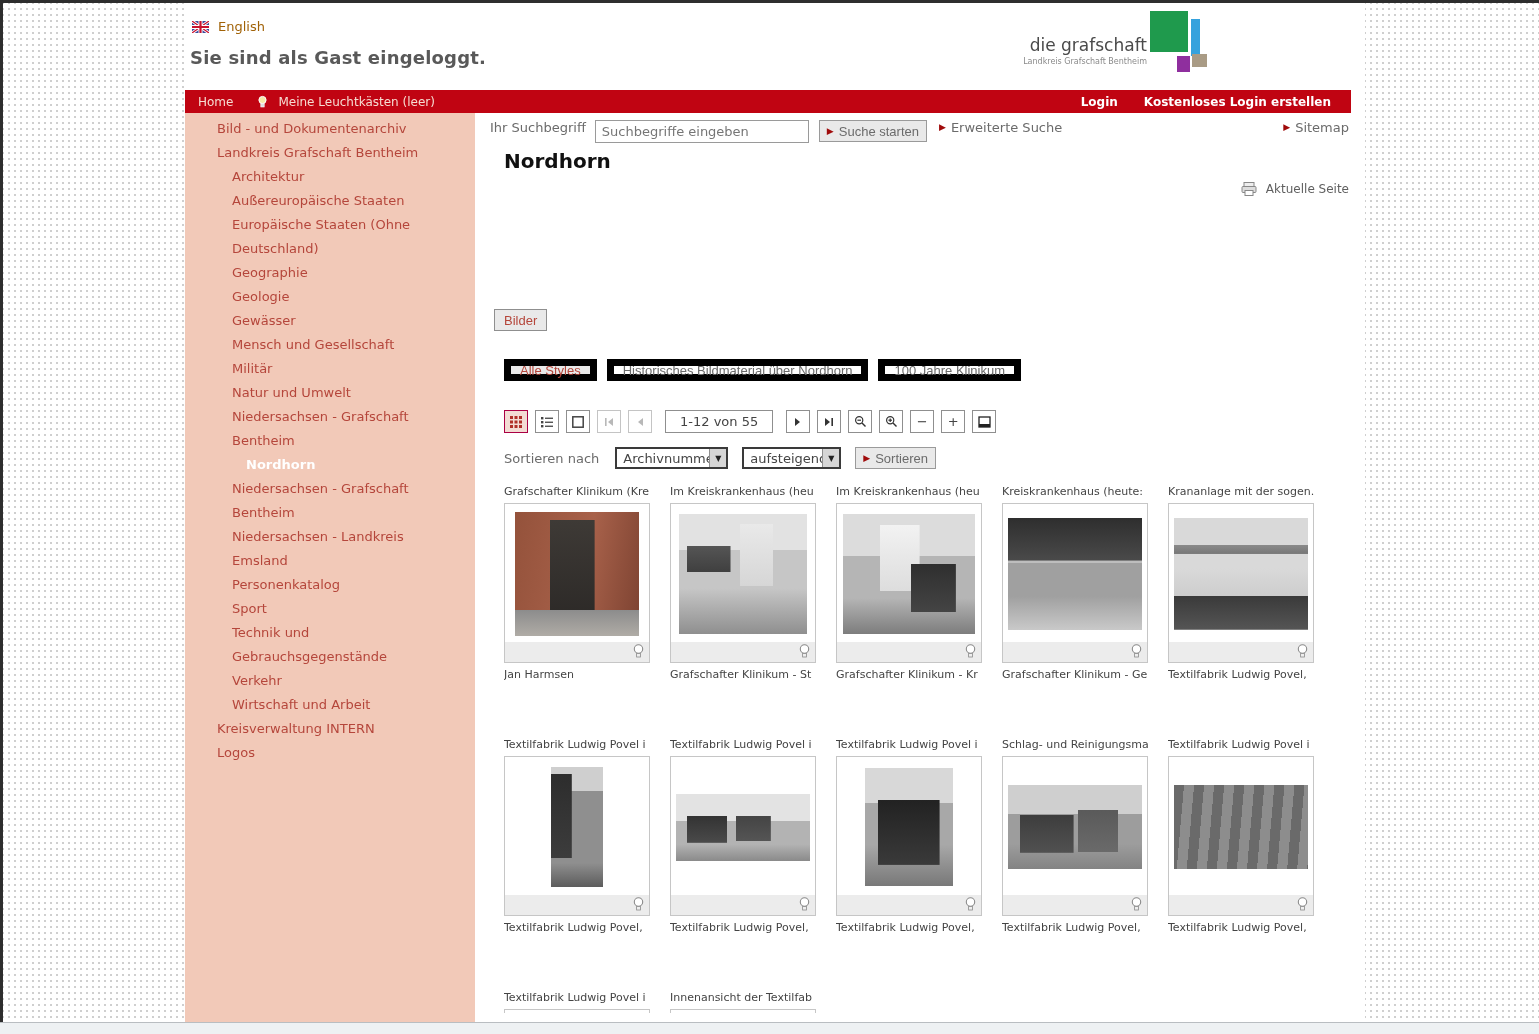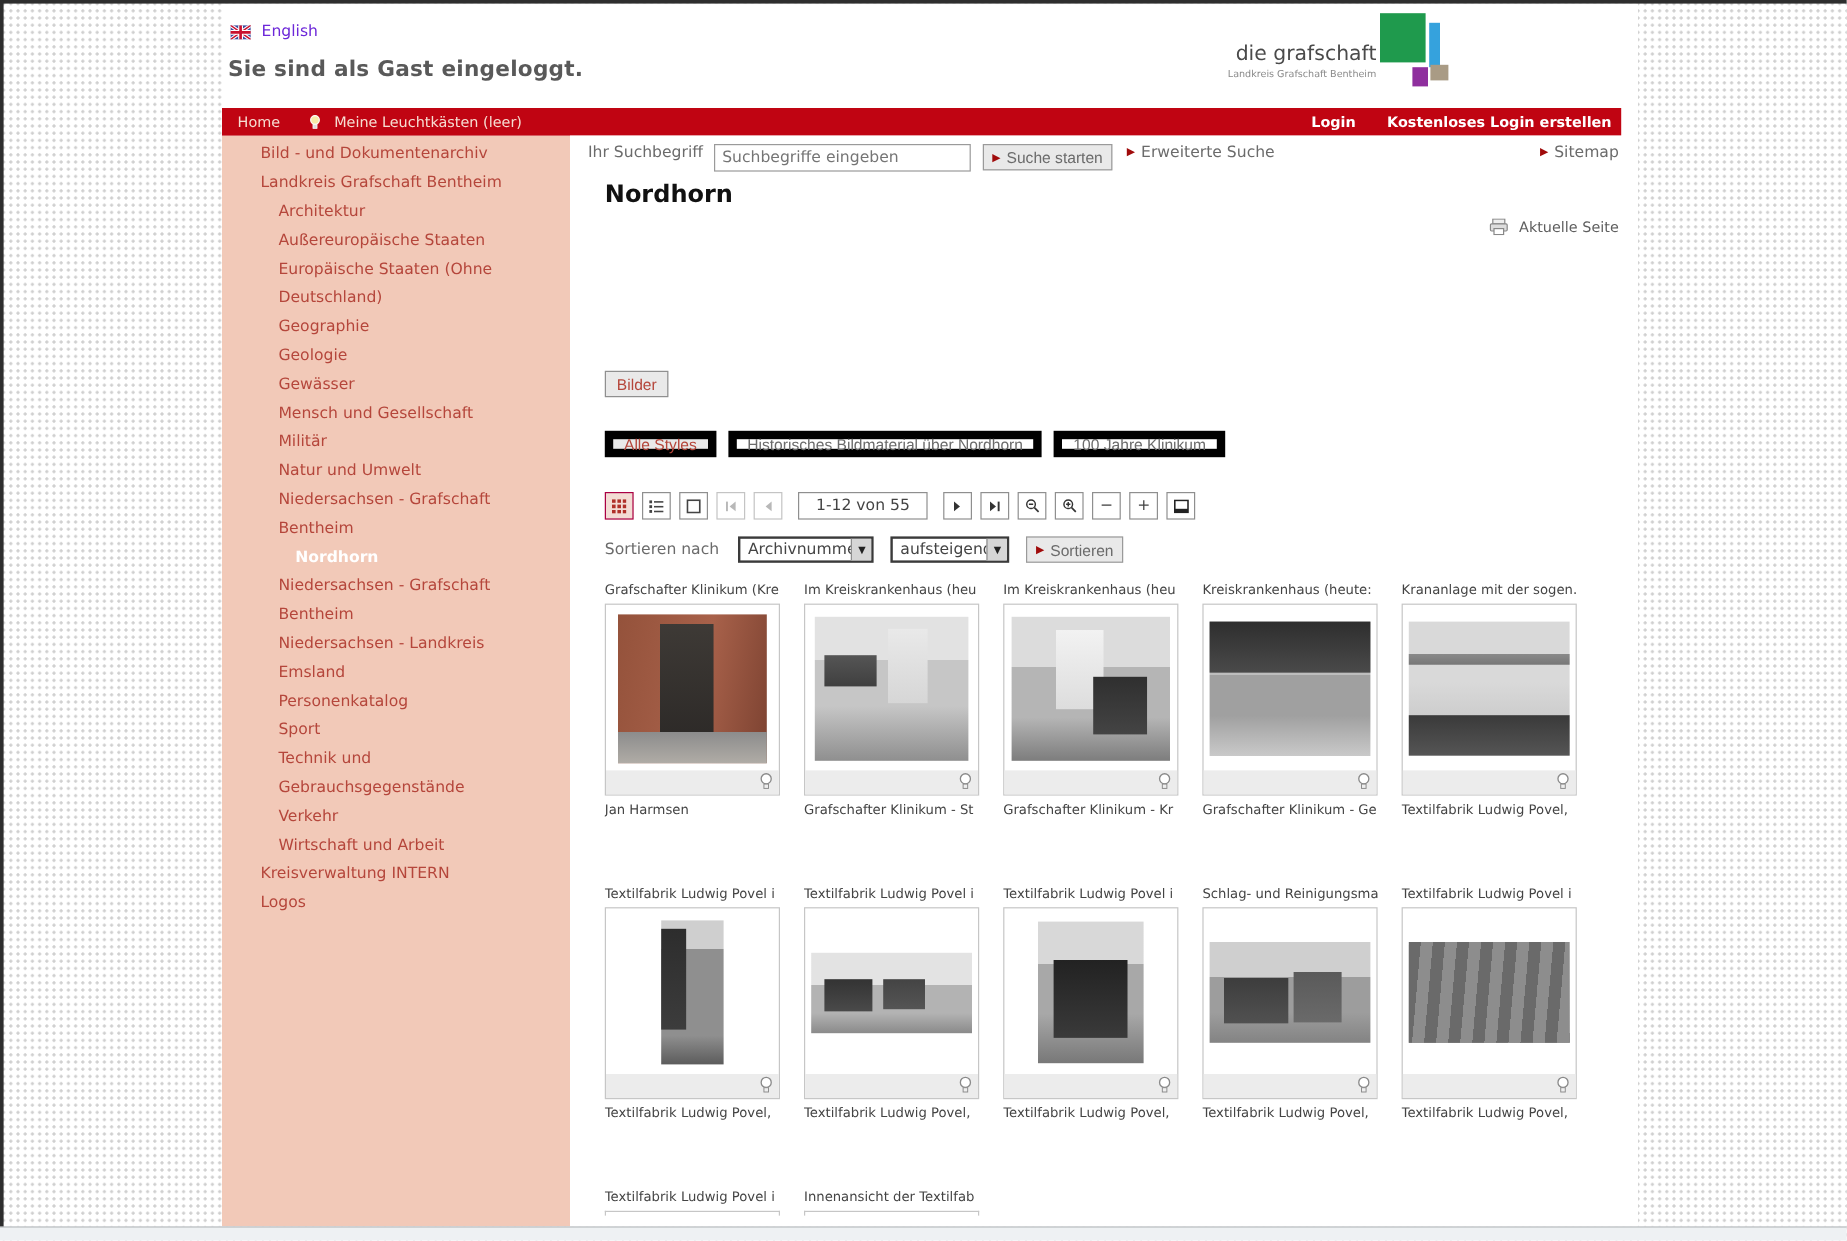--- a/index.html
+++ b/index.html
@@ -14,35 +14,35 @@
   .top-border { position:absolute; top:0; left:0; width:100%; height:3px; background:#2e2e2e; z-index:50; }
   .left-border { position:absolute; top:0; left:0; width:3px; height:1022px; background:#2e2e2e; z-index:50; }
   .bottom-strip { position:absolute; left:0; bottom:0; width:100%; height:12px; background:#eef1f3; border-top:1px solid #b9bdc1; z-index:40; }
 
   .page { position:absolute; left:185px; top:3px; width:1180px; height:1019px; background:#fff; }
 
   
   .hdr { position:relative; height:87px; background:#fff; }
   .lang-row { position:absolute; left:7px; top:16px; display:flex; align-items:center; gap:9px; }
   .flag { width:17px; height:12px; display:block; }
-  .lang-label { font-size:13px; color:#6d28d9; }
+  .lang-label { font-size:13px; color:#a16207; }
   .login-status { position:absolute; left:5px; top:44px; font-size:18px; font-weight:bold; color:#595959; letter-spacing:.2px; }
   .logo { position:absolute; right:68px; top:6px; width:260px; height:70px; }
   .logo-title { position:absolute; right:150px; top:26px; font-size:17px; color:#4a4a4a; white-space:nowrap; }
   .logo-sub { position:absolute; right:150px; top:48px; font-size:8px; color:#8a8a8a; white-space:nowrap; }
   .sq { position:absolute; }
   .sq-green  { left:113px; top:2px;  width:38px; height:41px; background:#1f9a4d; }
   .sq-blue   { left:154px; top:10px; width:9px;  height:37px; background:#35a2dd; }
   .sq-purple { left:140px; top:47px; width:13px; height:16px; background:#8f2f9e; }
   .sq-tan    { left:155px; top:45px; width:15px; height:13px; background:#a99b85; }
 
   
   .navbar { position:relative; height:23px; width:1166px; background:#c00412; display:flex; align-items:center; font-size:12px; }
   .nav-left { display:flex; align-items:center; gap:10px; padding-left:13px; color:#f6ddd2; }
-  .nav-right { margin-left:auto; display:flex; align-items:flex-start; gap:26px; padding-right:8px; color:#fff; font-weight:bold; }
+  .nav-right { margin-left:auto; display:flex; align-items:flex-start; gap:26px; padding-right:20px; color:#fff; font-weight:bold; }
   .nav-item { cursor:pointer; white-space:nowrap; }
   .bulb-sm { width:11px; height:14px; margin-left:14px; }
 
   
   .body-row { display:flex; height:909px; }
   .sidebar { width:290px; background:#f2c9b8; padding-top:4px; flex:none; }
   .sb-item { font-size:13px; line-height:24px; color:#b5463b; cursor:pointer; }
   .sb-item.lv1 { padding-left:32px; padding-right:26px; }
   .sb-item.lv2 { padding-left:47px; padding-right:26px; }
   .sb-item.lv3 { padding-left:61px; padding-right:26px; }
@@ -57,21 +57,21 @@
   .btn-gray { display:inline-flex; align-items:center; gap:5px; background:#e9e9e9; border:1px solid #9a9a9a; height:22px; padding:0 7px; font-size:13px; color:#6b6b6b; cursor:pointer; white-space:nowrap; }
   .search-start { margin-left:10px; }
   .arrow { color:#a00b0b; font-size:9px; line-height:1; }
   .adv-link { display:inline-flex; align-items:center; gap:5px; margin-left:12px; cursor:pointer; white-space:nowrap; }
   .sitemap-link { margin-left:auto; display:inline-flex; align-items:center; gap:5px; cursor:pointer; white-space:nowrap; }
 
   .page-title { position:absolute; top:36px; left:29px; font-size:20px; font-weight:bold; color:#111; }
   .print-row { position:absolute; top:69px; right:16px; display:flex; align-items:center; gap:9px; font-size:12px; color:#5f5f5f; cursor:pointer; }
   .printer-ico { width:16px; height:14px; }
 
-  .bilder-btn { position:absolute; top:196px; left:29px; background:#e9e9e9; border:1px solid #8f8f8f; height:22px; padding:0 9px; font-size:13px; color:#b5463b; display:inline-flex; align-items:center; cursor:pointer; }
+  .bilder-btn { position:absolute; top:196px; left:19px; background:#e9e9e9; border:1px solid #8f8f8f; height:22px; padding:0 9px; font-size:13px; color:#b5463b; display:inline-flex; align-items:center; cursor:pointer; }
 
   .filter-row { position:absolute; top:246px; left:29px; display:flex; gap:10px; }
   .filter-btn { height:22px; padding:0 9px; font-size:13px; display:inline-flex; align-items:center; border:7px solid #000000; background:#fff; color:#6b6b6b; cursor:pointer; white-space:nowrap; }
   .filter-btn.active { background:#e9e9e9; color:#b5463b; }
 
   
   .toolbar { position:absolute; top:297px; left:29px; display:flex; align-items:center; gap:7px; }
   .tb { width:24px; height:23px; border:1px solid #8f8f8f; background:#fff; display:inline-flex; align-items:center; justify-content:center; cursor:pointer; font-size:13px; color:#444; }
   .tb.active { background:#f3dcd4; border-color:#a04; }
   .tb.disabled { border-color:#c4c4c4; color:#bbb; cursor:default; }

